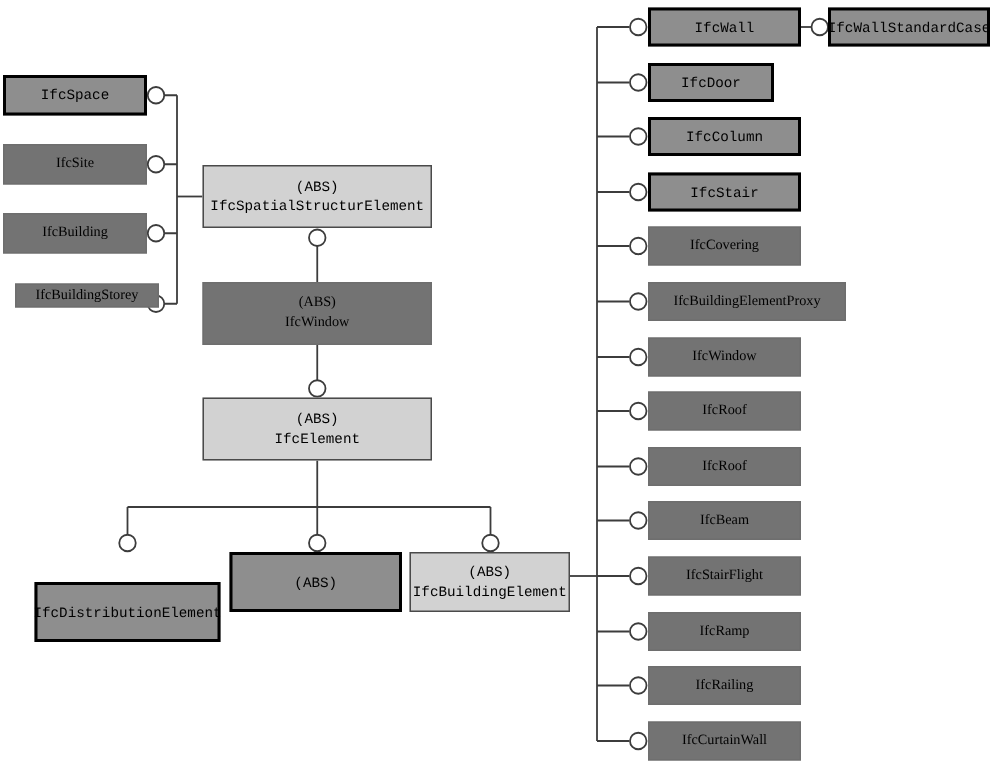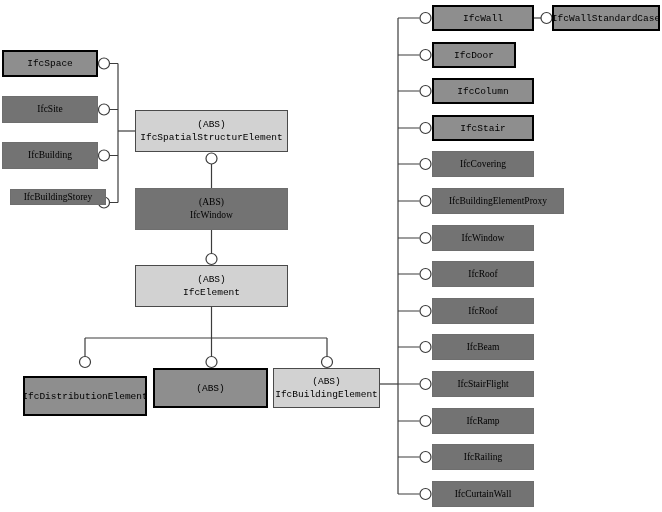--- a/index.html
+++ b/index.html
@@ -92,21 +92,21 @@
     </div>
   <div class="node white" style="left:135px;top:188px;width:153px;height:42px">
     <span>(ABS)</span>
     <span>IfcWindow</span>
     </div>
   <div class="node light" style="left:135px;top:265px;width:153px;height:42px">
     <span>(ABS)</span>
     <span>IfcElement</span>
     </div>
 
-  <div class="node dark" style="left:23px;top:376px;width:124px;height:40px">
+  <div class="node dark" style="left:23px;top:388px;width:124px;height:40px">
     <span>IfcDistributionElement</span>
     </div>
   <div class="node dark" style="left:153px;top:368px;width:115px;height:40px">
     <span>(ABS)</span>
     </div>
   <div class="node light" style="left:273px;top:368px;width:107px;height:40px">
     <span>(ABS)</span>
     <span>IfcBuildingElement</span>
     </div>
 

